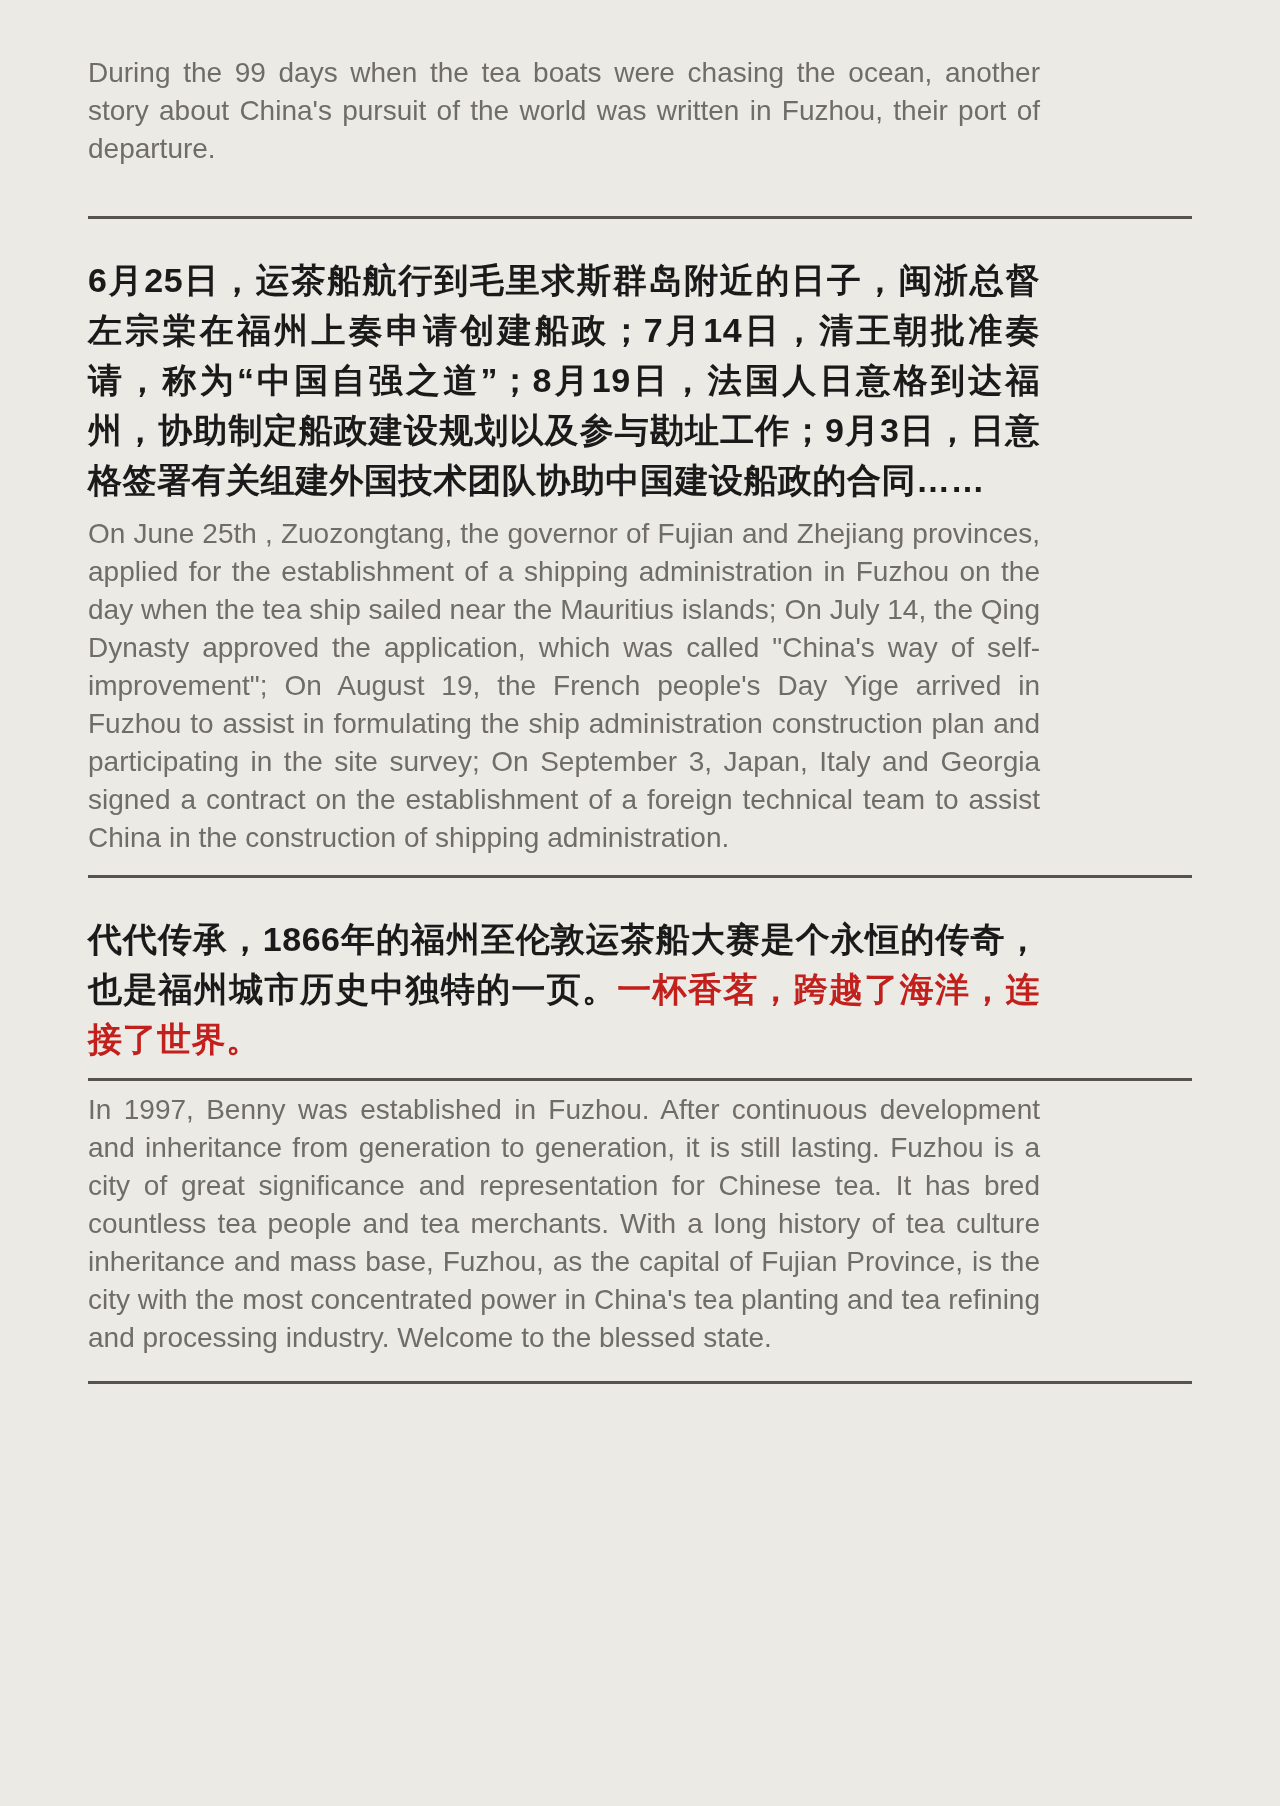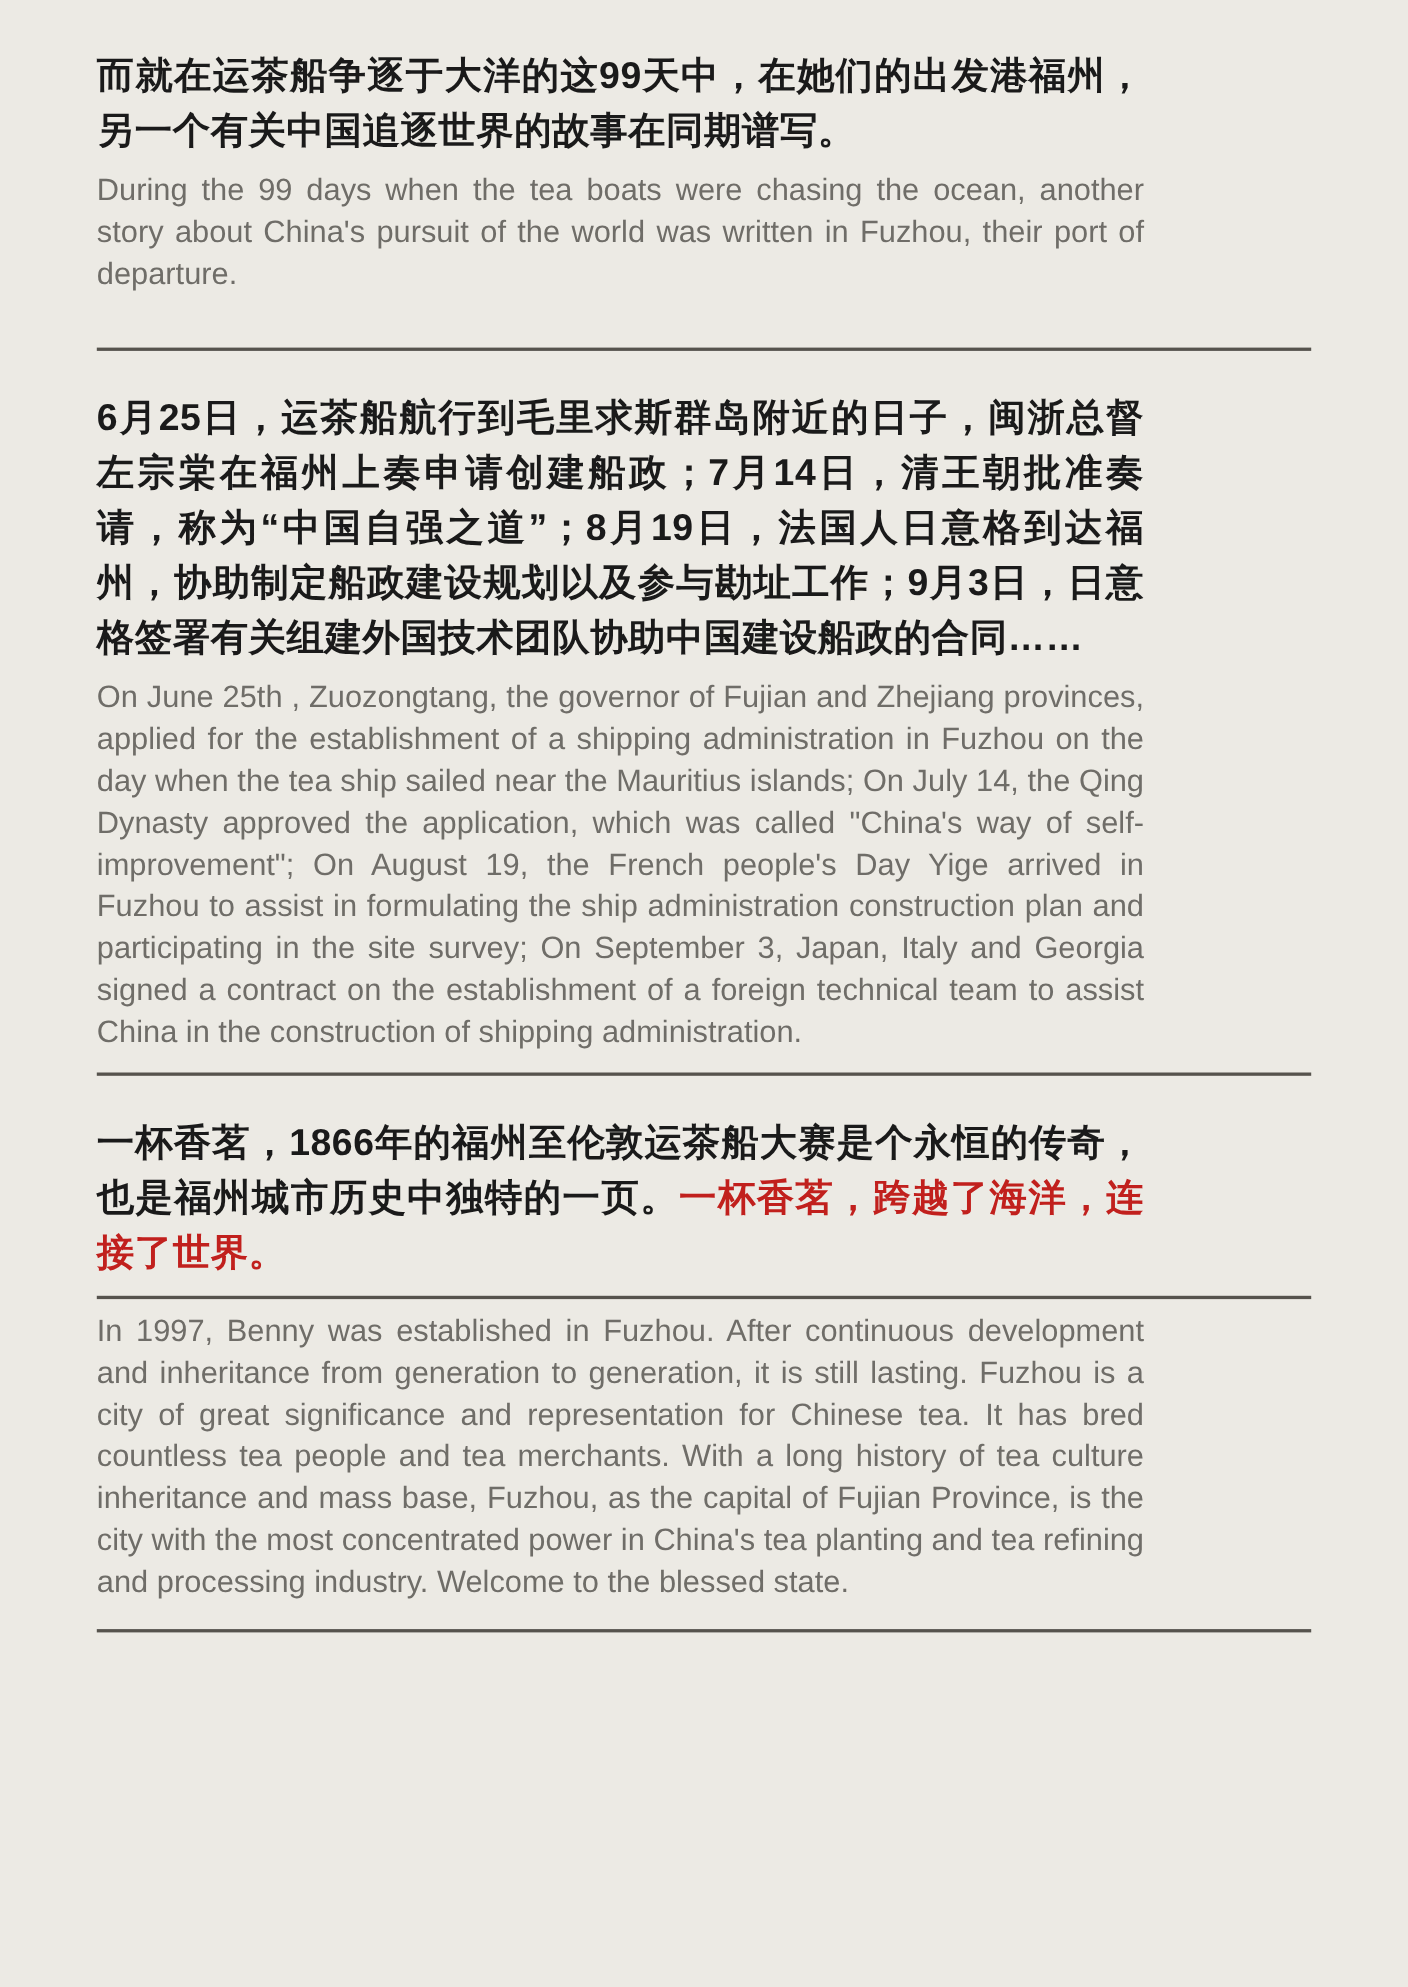--- a/index.html
+++ b/index.html
@@ -46,44 +46,41 @@
   .divider-3 { margin-top: 14px; }
   .divider-4 { margin-top: 24px; }
   .section-cn-after-rule { margin-top: 36px; }
 </style>
 </head>
 <body>
 
 <div class="page">
 
   <section>
-    <p class="cn">
-      <span>而就在运茶船争逐于大洋的这99天中，在她们的出发港福州，另一个有关中国追逐世界的故事在同期谱写。</span>
-    </p>
     <p class="en">
       <span>During the 99 days when the tea boats were chasing the ocean, another story about China's pursuit of the world was written in Fuzhou, their port of departure.</span>
     </p>
   </section>
 
   <hr class="divider divider-1">
 
   <section>
     <p class="cn section-cn-after-rule">
       <span>6月25日，运茶船航行到毛里求斯群岛附近的日子，闽浙总督左宗棠在福州上奏申请创建船政；7月14日，清王朝批准奏请，称为“中国自强之道”；8月19日，法国人日意格到达福州，协助制定船政建设规划以及参与勘址工作；9月3日，日意格签署有关组建外国技术团队协助中国建设船政的合同……</span>
     </p>
     <p class="en">
       <span>On June 25th , Zuozongtang, the governor of Fujian and Zhejiang provinces, applied for the establishment of a shipping administration in Fuzhou on the day when the tea ship sailed near the Mauritius islands; On July 14, the Qing Dynasty approved the application, which was called "China's way of self-improvement"; On August 19, the French people's Day Yige arrived in Fuzhou to assist in formulating the ship administration construction plan and participating in the site survey; On September 3, Japan, Italy and Georgia signed a contract on the establishment of a foreign technical team to assist China in the construction of shipping administration.</span>
     </p>
   </section>
 
   <hr class="divider divider-2">
 
   <section>
     <p class="cn section-cn-after-rule">
-      <span>一杯香茗，1866年的福州至伦敦运茶船大赛是个永恒的传奇，也是福州城市历史中独特的一页。</span><span class="red">一杯香茗，跨越了海洋，连接了世界。</span>
+      <span>代代传承，1866年的福州至伦敦运茶船大赛是个永恒的传奇，也是福州城市历史中独特的一页。</span><span class="red">一杯香茗，跨越了海洋，连接了世界。</span>
     </p>
   </section>
 
   <hr class="divider divider-3">
 
   <section>
     <p class="en">
       <span>In 1997, Benny was established in Fuzhou. After continuous development and inheritance from generation to generation, it is still lasting. Fuzhou is a city of great significance and representation for Chinese tea. It has bred countless tea people and tea merchants. With a long history of tea culture inheritance and mass base, Fuzhou, as the capital of Fujian Province, is the city with the most concentrated power in China's tea planting and tea refining and processing industry. Welcome to the blessed state.</span>
     </p>
   </section>

